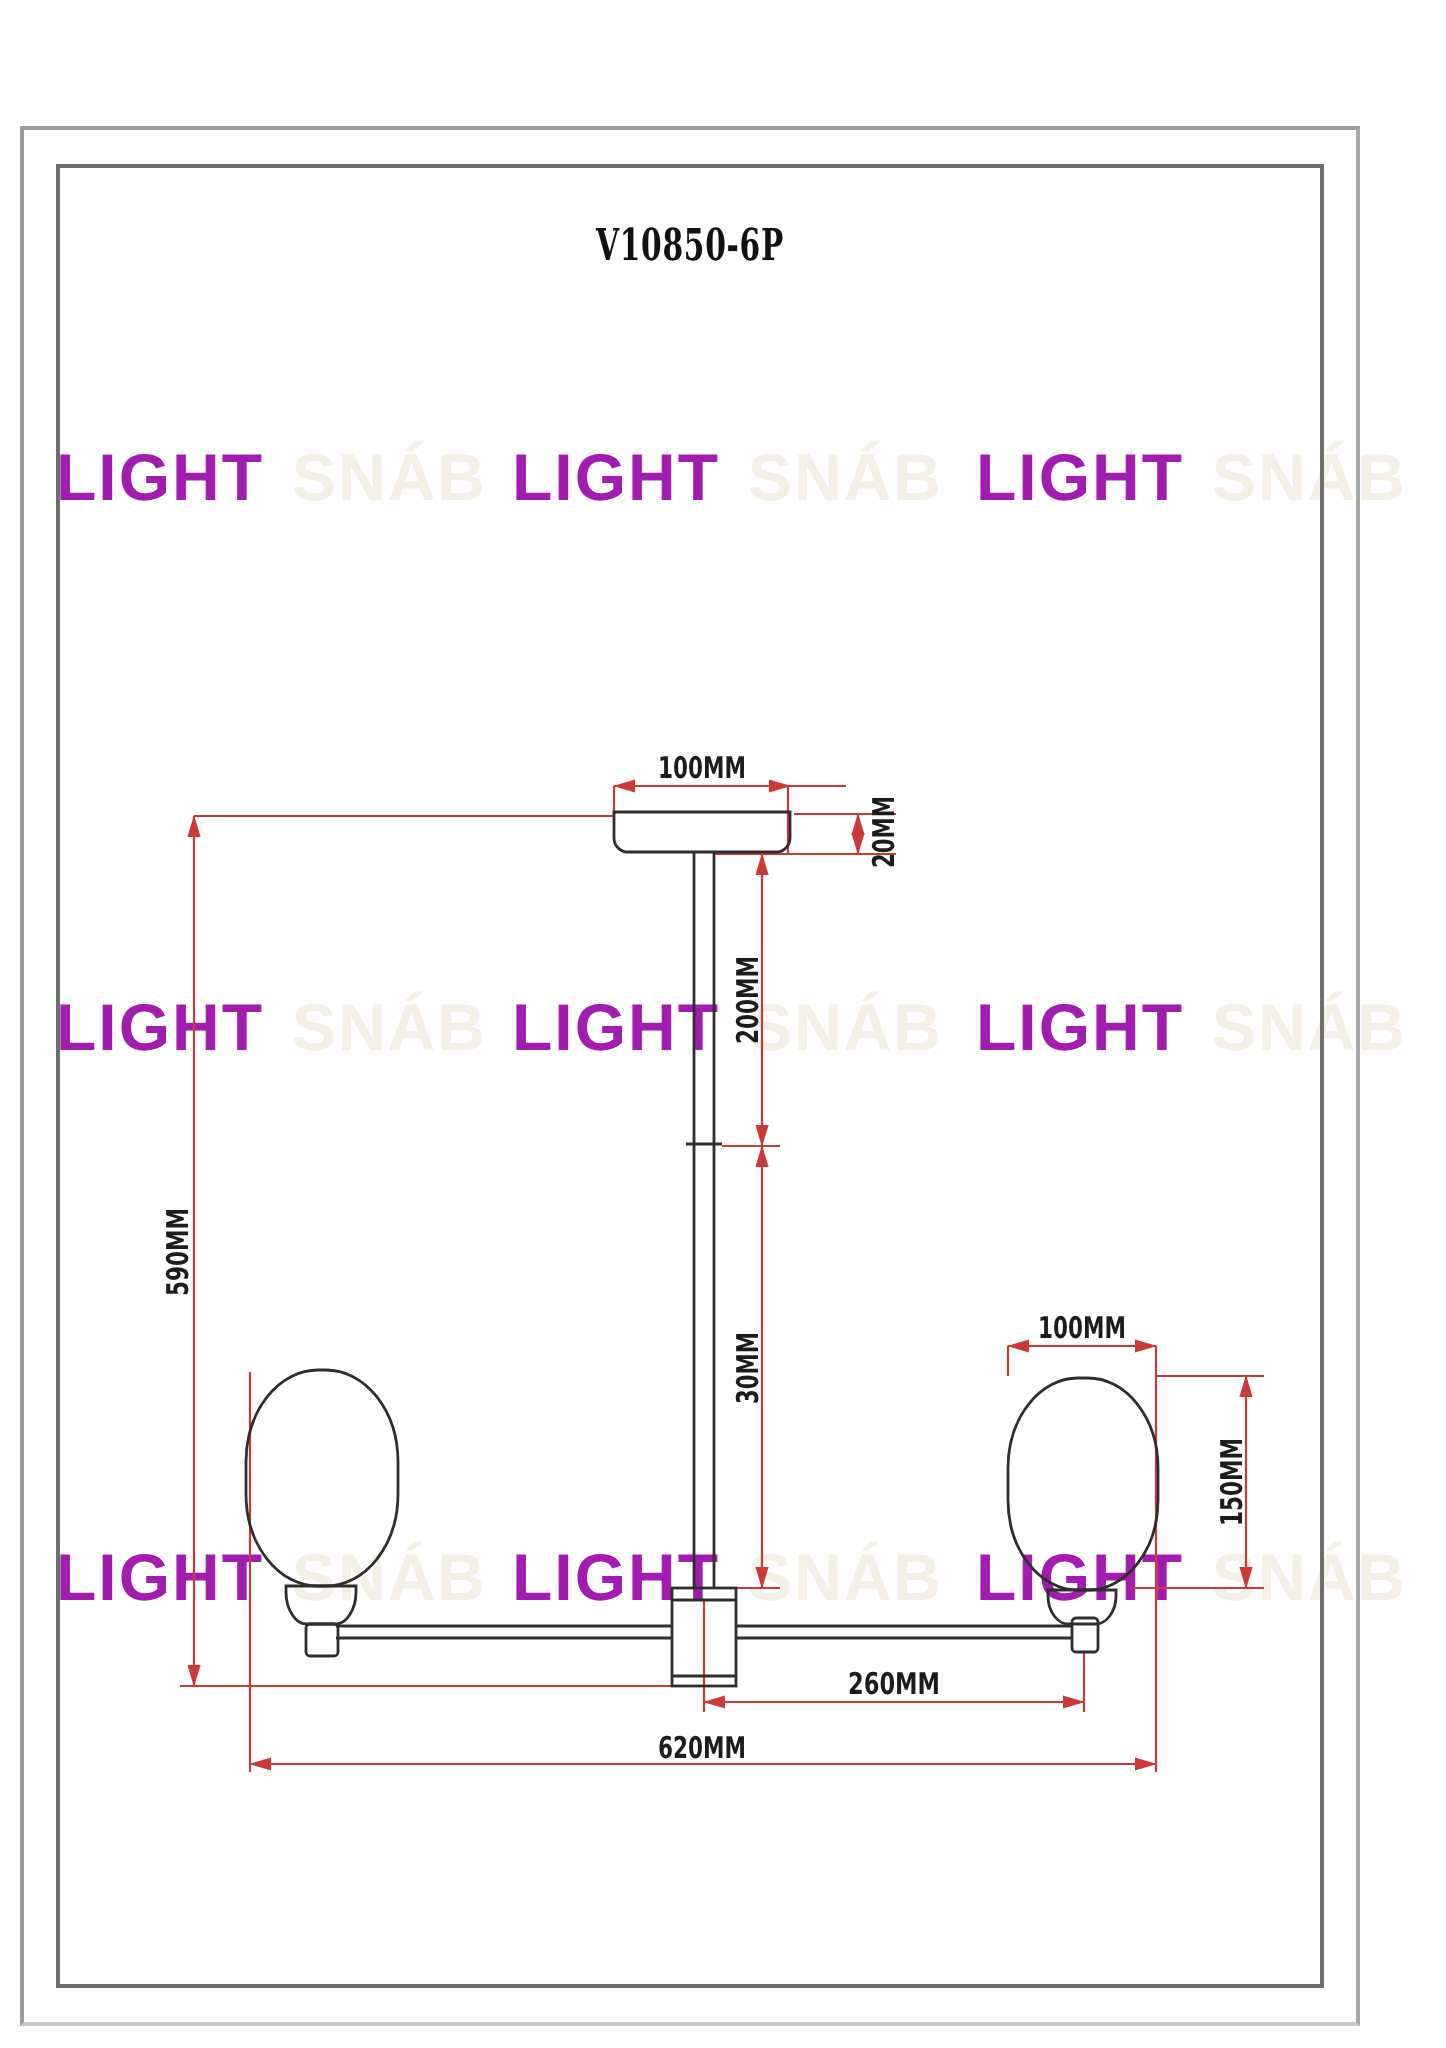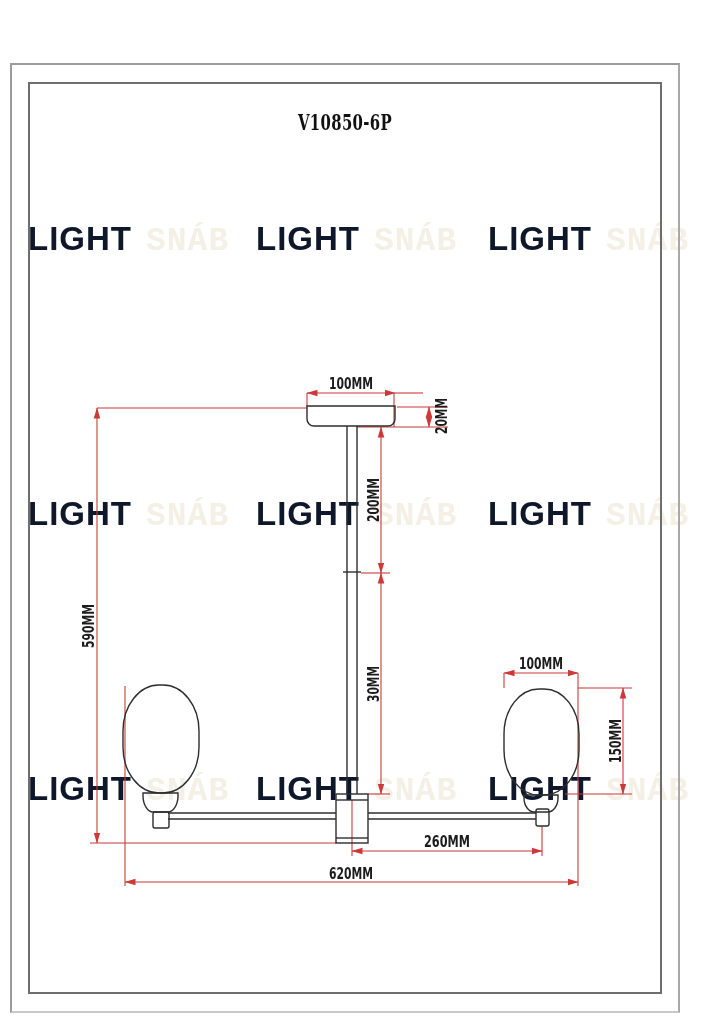--- a/index.html
+++ b/index.html
@@ -14,22 +14,22 @@
   .inner-frame{
     position:absolute;left:28px;top:82px;width:630px;height:908px;
     border:2px solid #6e6e6e;
   }
   .watermark{
     position:absolute;white-space:nowrap;
     font-weight:700;font-size:33px;letter-spacing:1px;
     font-family:"Liberation Sans",sans-serif;line-height:1;
     pointer-events:none;
   }
-  .wm-light{color:#0f172a;}
-  .wm-snab{color:#f4f0e6;margin-left:14px;font-family:Liberation Mono, monospace;}
+  .wm-light{color:#a21caf;}
+  .wm-snab{color:#f4f0e6;margin-left:14px;}
   svg{position:absolute;left:0;top:0;}
   .dim-label{
     font-family:"DejaVu Sans",sans-serif;font-weight:700;font-size:15px;fill:#1c1c1c;
   }
   .title-label{
     font-family:"DejaVu Serif",serif;font-weight:700;font-size:22px;fill:#111111;
     letter-spacing:0.5px;
   }
 </style>
 </head>

